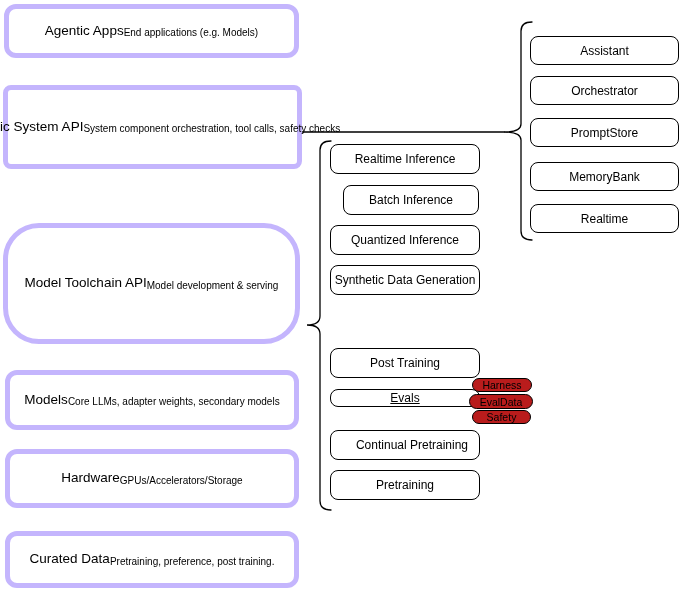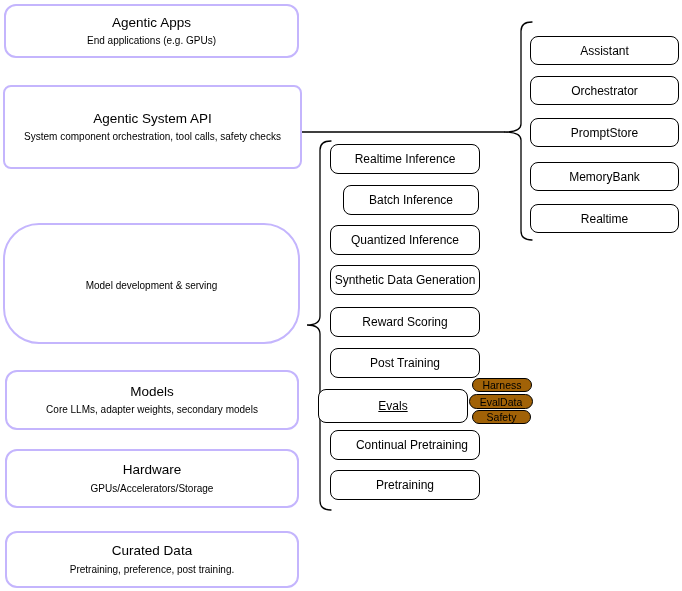--- a/index.html
+++ b/index.html
@@ -20,24 +20,23 @@
     position: absolute;
     left: 0;
     top: 0;
     width: 682px;
     height: 591px;
     pointer-events: none;
   }
   .box {
     position: absolute;
     box-sizing: border-box;
-    border: 2px solid #c4b5fd;
+    border: 5px solid #c4b5fd;
     background: #ffffff;
     display: flex;
-    flex-direction: column;
     align-items: center;
     justify-content: center;
     text-align: center;
     z-index: 1;
   }
   .box .title {
     font-size: 13.5px;
     line-height: 1.25;
     white-space: nowrap;
   }
@@ -59,21 +58,21 @@
     text-align: center;
     font-size: 12px;
     white-space: nowrap;
     z-index: 1;
   }
   .pill {
     position: absolute;
     box-sizing: border-box;
     border: 1px solid #000000;
     border-radius: 8px;
-    background: #a16207;
+    background: #b91c1c;
     display: flex;
     align-items: center;
     justify-content: center;
     font-size: 10.5px;
     white-space: nowrap;
     z-index: 3;
   }
 </style>
 </head>
 <body>
@@ -81,29 +80,30 @@
 <div class="canvas">
 
   <svg class="connector-layer" width="682" height="591" viewBox="0 0 682 591" fill="none" stroke="#000000" stroke-width="1.3" stroke-linecap="round">
     <line x1="302" y1="132" x2="504" y2="132"></line>
     <path d="M 532 22 Q 521 22 521 31 L 521 124 Q 521 132 504 132 Q 521 132 521 140 L 521 231 Q 521 240 532 240"></path>
     <path d="M 331 141 Q 320 141 320 150 L 320 316 Q 320 325 307 325 Q 320 325 320 334 L 320 501 Q 320 510 331 510"></path>
   </svg>
 
   <div class="box" style="left:4px; top:4px; width:295px; height:54px; border-radius:12px;">
     <div class="title">Agentic Apps</div>
-    <div class="subtitle">End applications (e.g. GPUs)</div>
+    <div class="subtitle">End applications (e.g. Models)</div>
   </div>
 
   <div class="box" style="left:3px; top:85px; width:299px; height:84px; border-radius:8px;">
     <div class="title">Agentic System API</div>
     <div class="subtitle">System component orchestration, tool calls, safety checks</div>
   </div>
 
   <div class="box" style="left:3px; top:223px; width:297px; height:121px; border-radius:36px;">
+    <div class="title">Model Toolchain API</div>
     <div class="subtitle">Model development &amp; serving</div>
   </div>
 
   <div class="box" style="left:5px; top:370px; width:294px; height:60px; border-radius:12px;">
     <div class="title">Models</div>
     <div class="subtitle">Core LLMs, adapter weights, secondary models</div>
   </div>
 
   <div class="box" style="left:5px; top:449px; width:294px; height:59px; border-radius:12px;text-align:center;">
     <div class="title">Hardware</div>
@@ -112,23 +112,22 @@
 
   <div class="box" style="left:5px; top:531px; width:294px; height:57px; border-radius:12px;">
     <div class="title">Curated Data</div>
     <div class="subtitle">Pretraining, preference, post training.</div>
   </div>
 
   <div class="node" style="left:330px; top:144px; width:150px; height:30px;">Realtime Inference</div>
   <div class="node" style="left:343px; top:185px; width:136px; height:30px;">Batch Inference</div>
   <div class="node" style="left:330px; top:225px; width:150px; height:30px;">Quantized Inference</div>
   <div class="node" style="left:330px; top:265px; width:150px; height:30px;">Synthetic Data Generation</div>
-  <div class="node" style="left:330px; top:307px; width:150px; height:30px;">Reward Scoring</div>
   <div class="node" style="left:330px; top:348px; width:150px; height:30px;">Post Training</div>
-  <div class="node" style="left:318px; top:389px; width:150px; height:34px;text-decoration:underline;">Evals</div>
+  <div class="node" style="left:330px; top:389px; width:150px; height:18px;text-decoration:underline;">Evals</div>
   <div class="node" style="left:330px; top:430px; width:150px; height:30px;padding-left:14px;">Continual Pretraining</div>
   <div class="node" style="left:330px; top:470px; width:150px; height:30px;">Pretraining</div>
 
   <div class="pill" style="left:472px; top:378px; width:60px; height:14px;">Harness</div>
   <div class="pill" style="left:469px; top:394px; width:64px; height:15px;">EvalData</div>
   <div class="pill" style="left:472px; top:410px; width:59px; height:14px;">Safety</div>
 
   <div class="node" style="left:530px; top:36px; width:149px; height:29px;">Assistant</div>
   <div class="node" style="left:530px; top:76px; width:149px; height:29px;">Orchestrator</div>
   <div class="node" style="left:530px; top:118px; width:149px; height:29px;">PromptStore</div>

